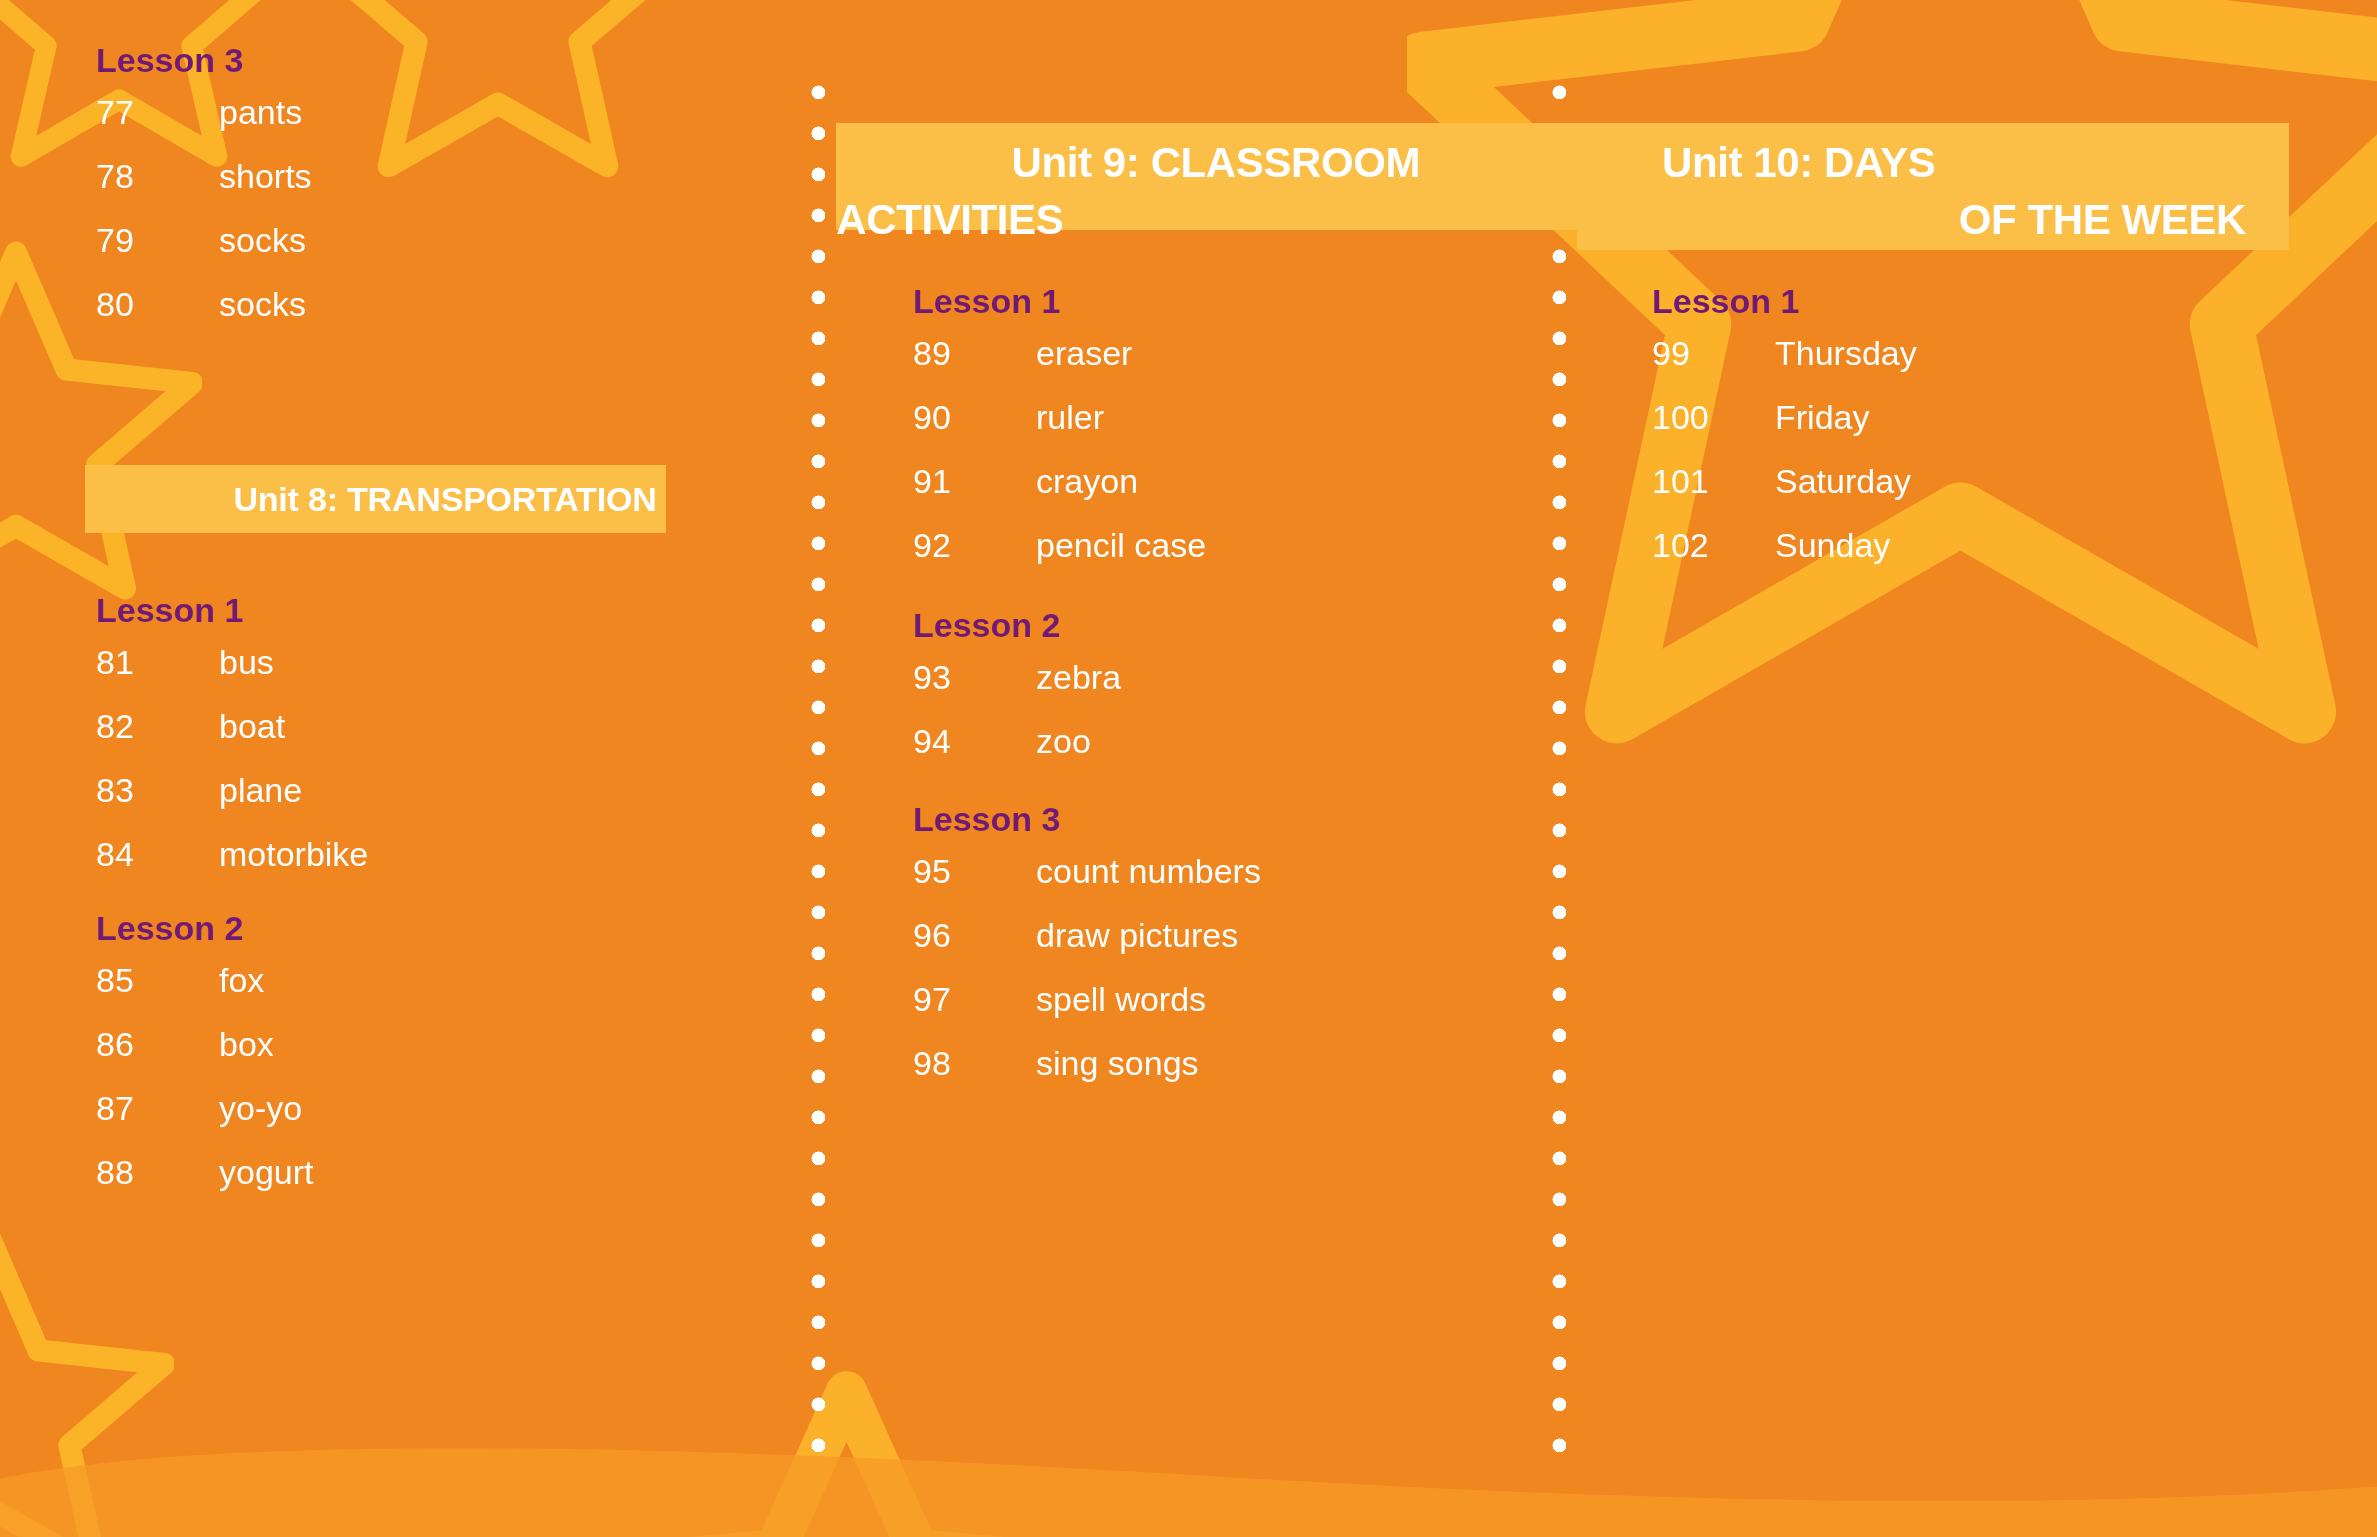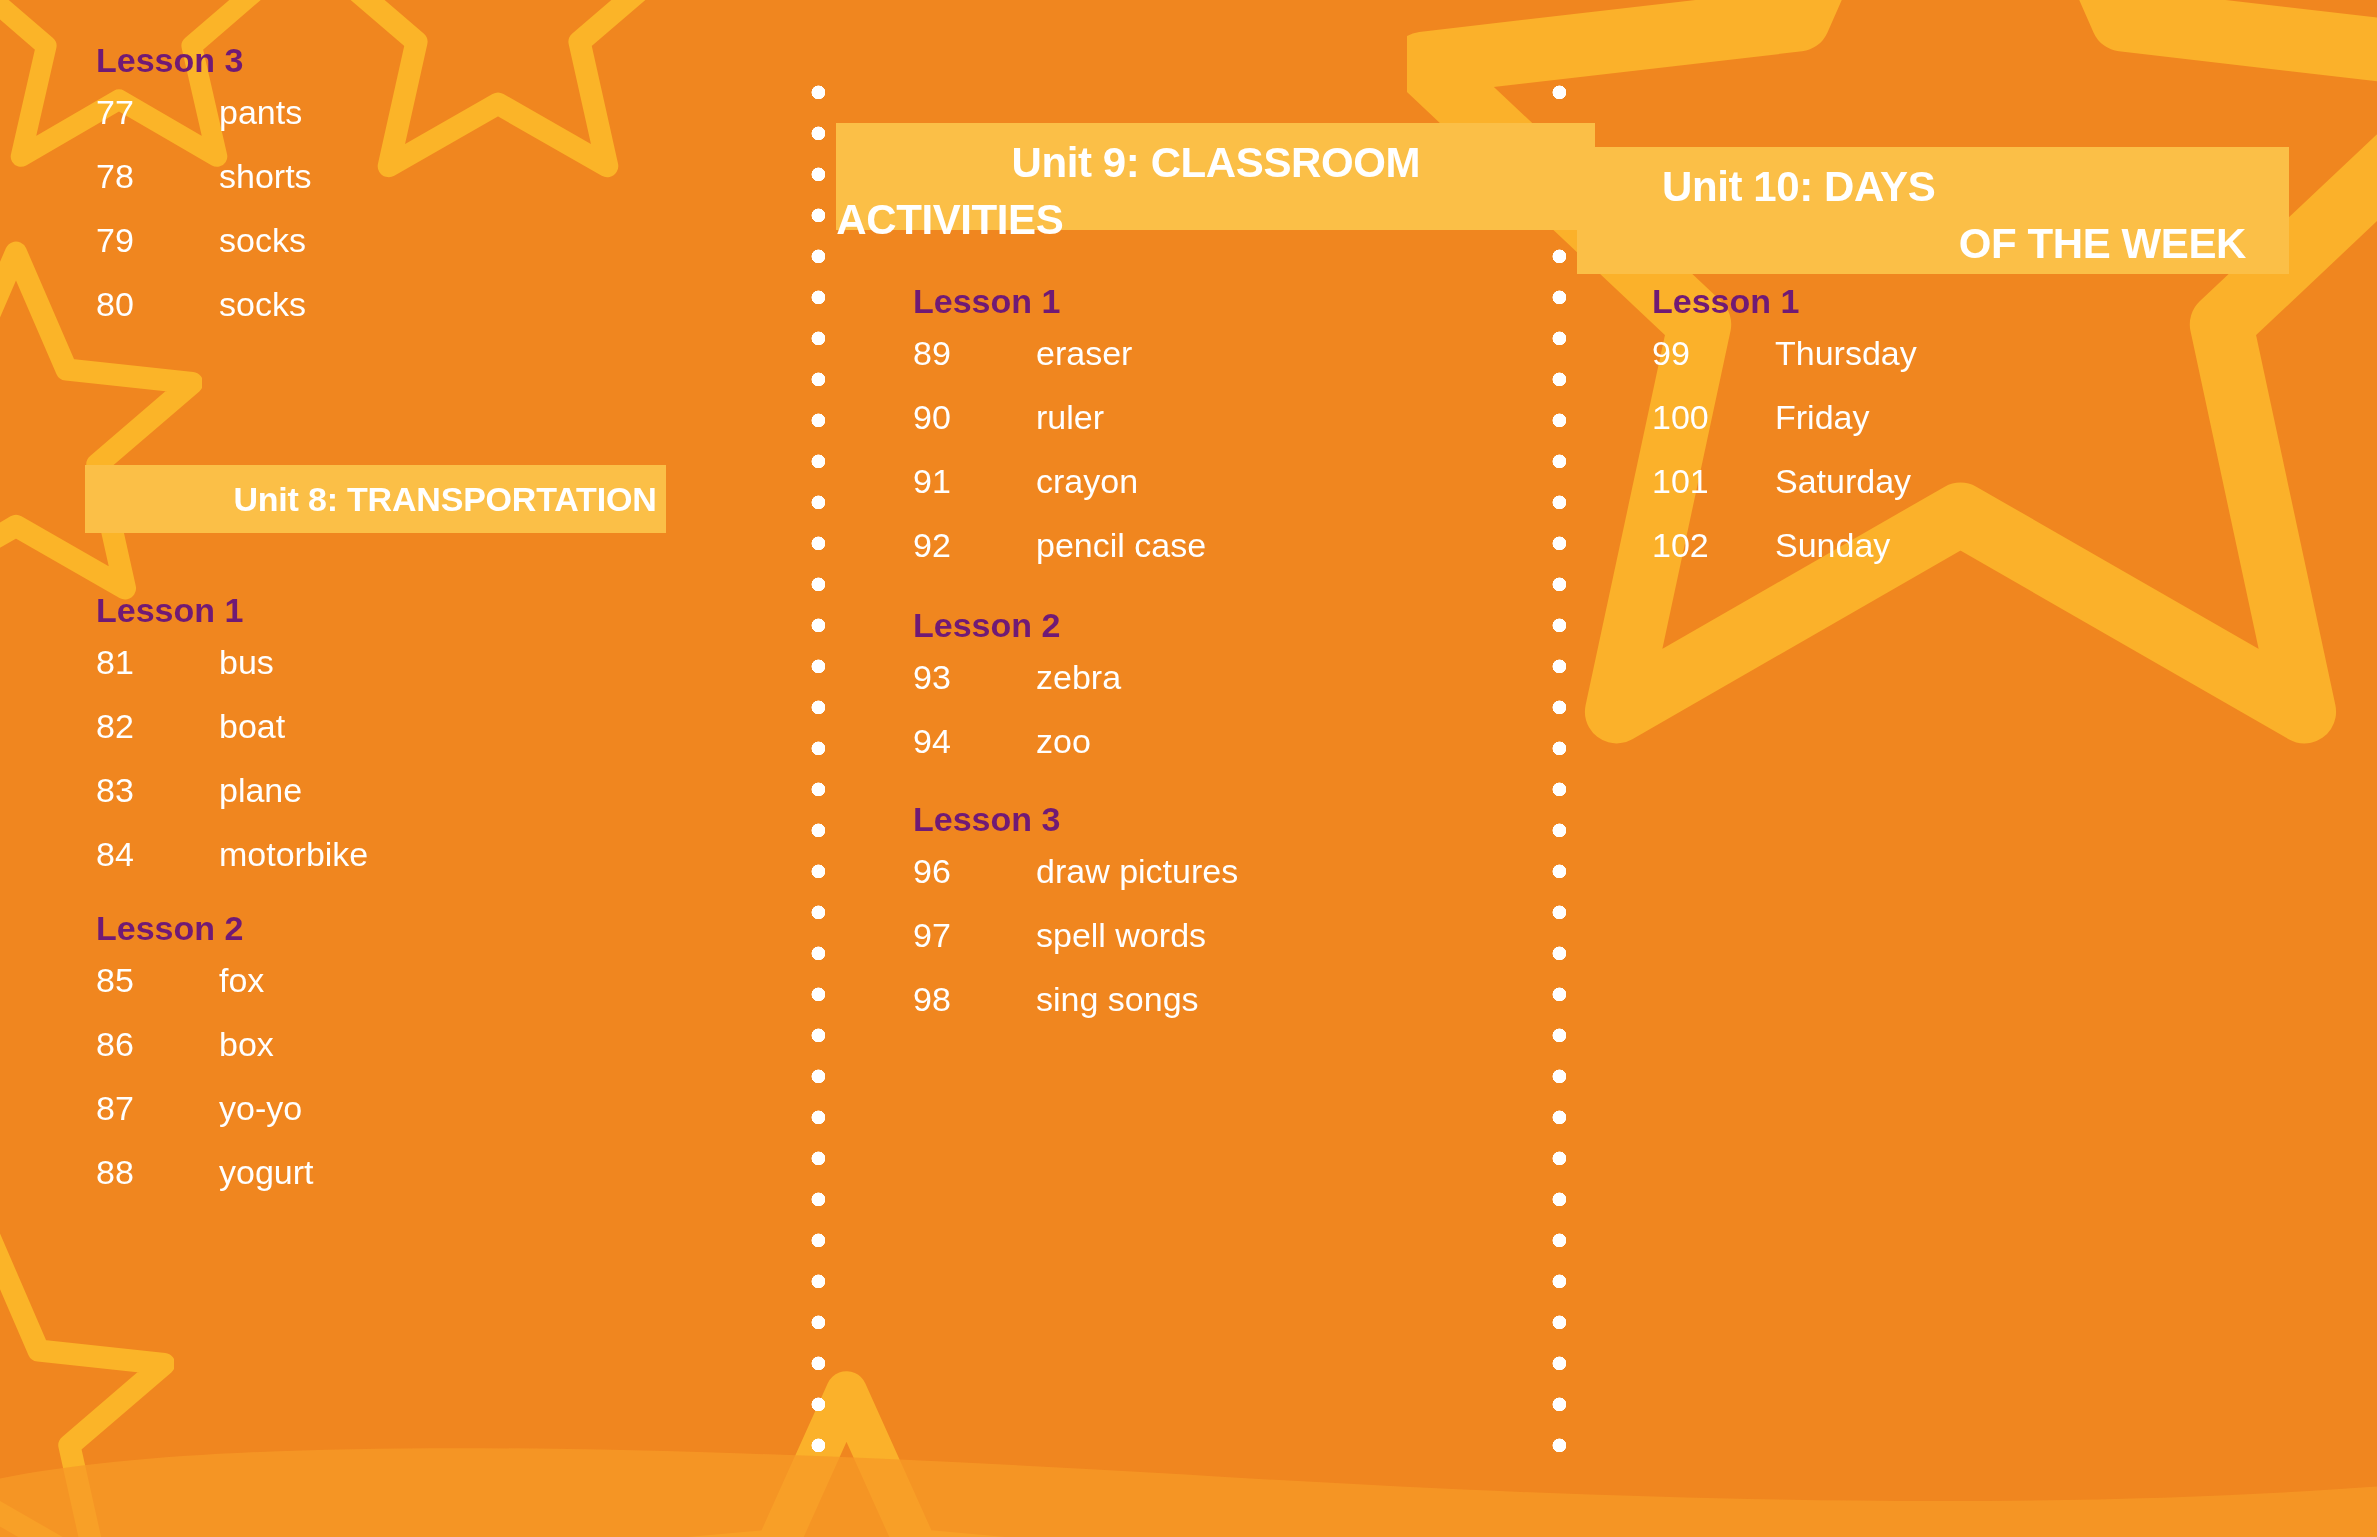--- a/index.html
+++ b/index.html
@@ -235,38 +235,42 @@
       </div>
       <div class="row">
         <span class="num">94</span>
         <span class="word">zoo</span>
       </div>
     </div>
 
     <div class="blk" style="left:83px;top:799px;">
       <div class="lesson-title">Lesson 3</div>
       <div class="row">
+        <span class="num">95</span>
+        <span class="word">count numbers</span>
+      </div>
+      <div class="row">
         <span class="num">96</span>
         <span class="word">draw pictures</span>
       </div>
       <div class="row">
         <span class="num">97</span>
         <span class="word">spell words</span>
       </div>
       <div class="row">
         <span class="num">98</span>
         <span class="word">sing songs</span>
       </div>
     </div>
 
   </div>
 
   <div class="col col-right">
 
-    <div class="banner banner-unit10" style="left:4px;margin-top:24px;">
+    <div class="banner banner-unit10" style="left:4px;">
       <span class="banner-line l1">Unit 10: DAYS</span>
       <span class="banner-line l2">OF THE WEEK</span>
     </div>
 
     <div class="blk" style="left:79px;top:281px;">
       <div class="lesson-title">Lesson 1</div>
       <div class="row">
         <span class="num">99</span>
         <span class="word">Thursday</span>
       </div>

